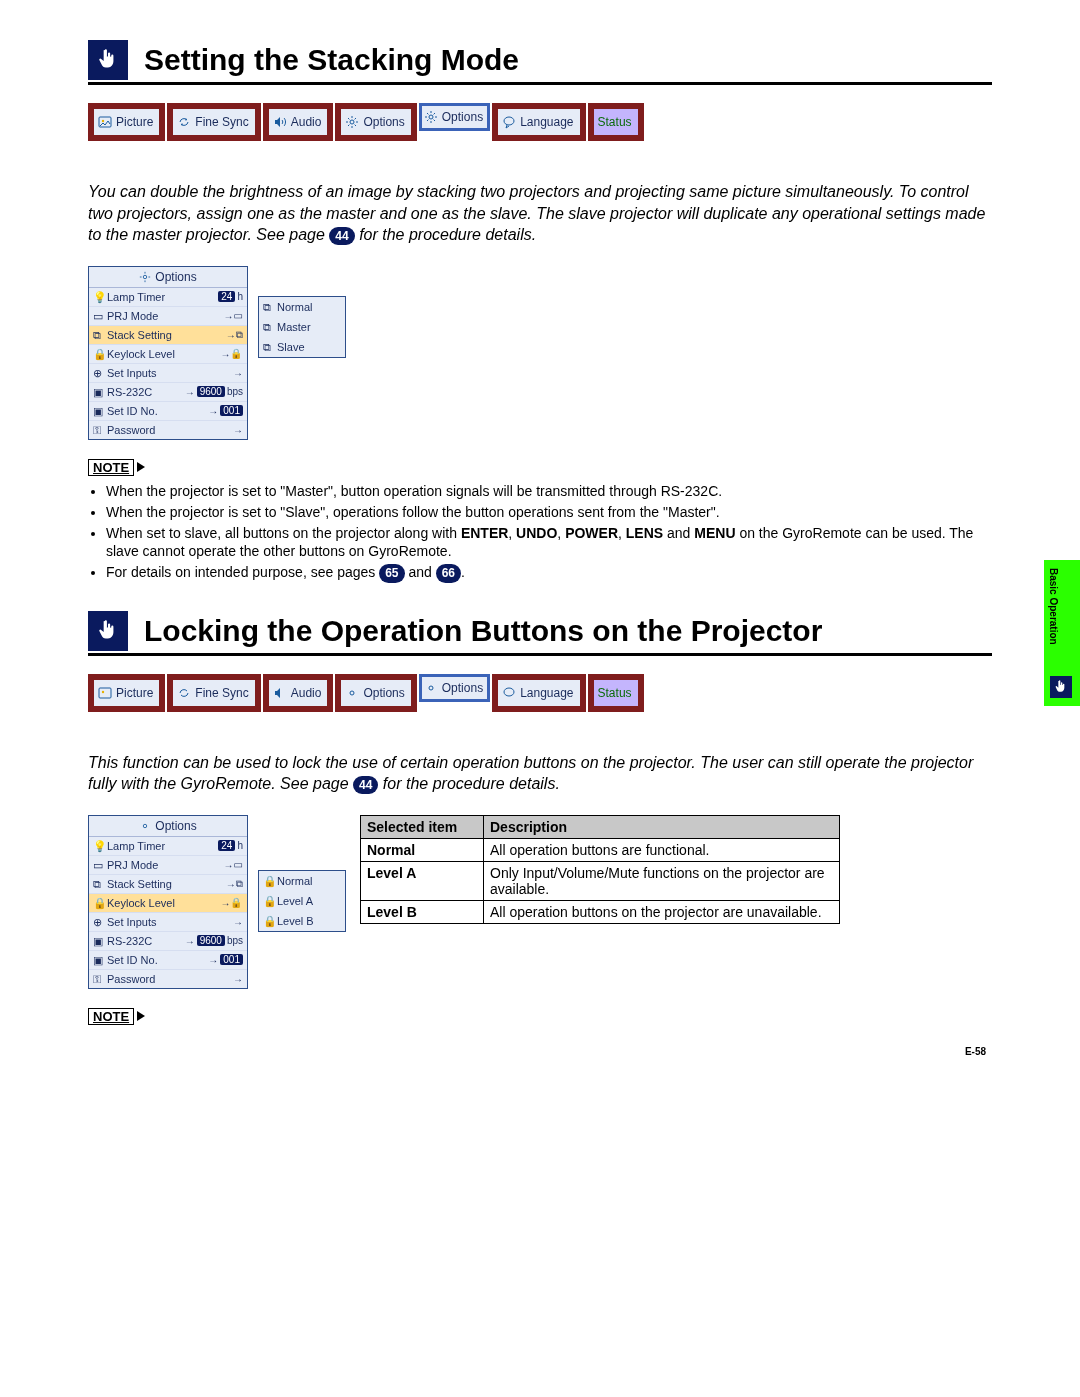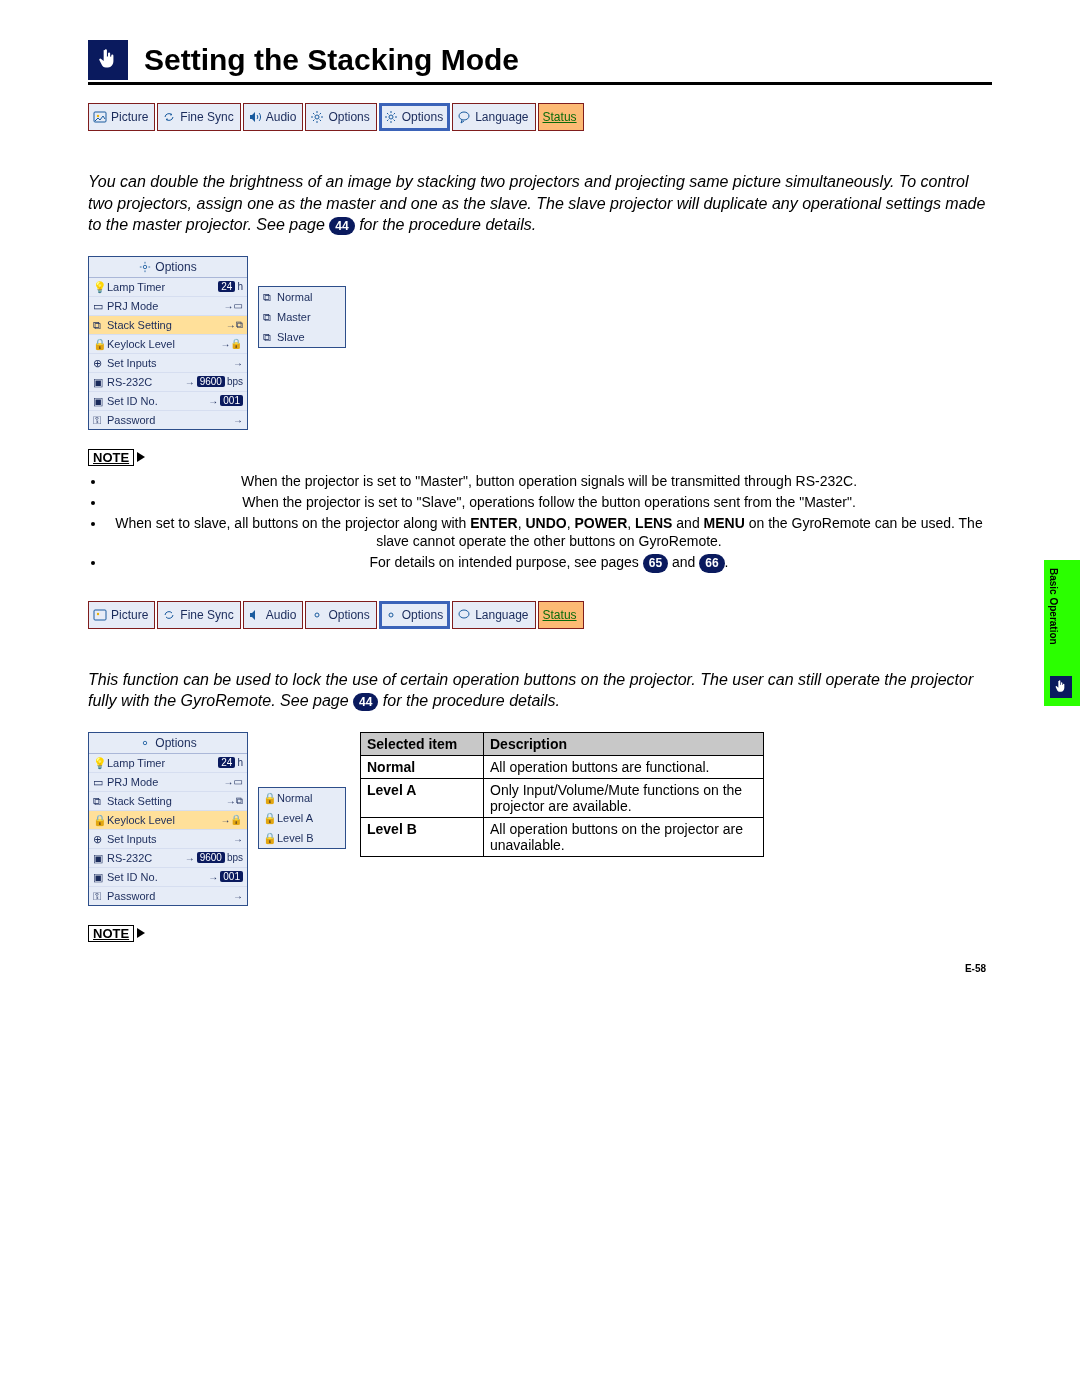--- a/index.html
+++ b/index.html
@@ -35,38 +35,37 @@
   .heading-text {
     font-size: 30px;
     font-weight: bold;
   }
   .menu-bar {
     display: flex;
     gap: 2px;
     margin-bottom: 24px;
   }
   .menu-item {
-    border: 1px solid #7f1d1d;
+    border: 6px solid #7f1d1d;
     background: #e6ecf7;
     font-size: 12px;
     padding: 3px 6px 3px 4px;
     display: flex;
     align-items: center;
     color: #1a2b5b;
     gap: 4px;
     height: 20px;
   }
   .menu-item.selected {
     border: 3px solid #3b63b8;
     padding: 1px 4px 1px 2px;
   }
   .menu-item.status {
-    background: #fdba74;
+    background: #c4b5fd;
     color: #0a6b0a;
-    text-decoration: underline;
   }
   .menu-icon { width: 14px; height: 14px; display:inline-block; }
   .intro-text {
     font-style: italic;
     font-size: 16px;
     line-height: 1.35;
     margin-bottom: 20px;
     margin-top: 40px;
   }
   .page-ref {
@@ -150,29 +149,28 @@
     border-left: 8px solid #000;
     border-top: 5px solid transparent;
     border-bottom: 5px solid transparent;
   }
   .note-list {
     list-style: disc;
     padding-left: 18px;
     margin: 6px 0 28px 0;
     font-size: 14px;
     line-height: 1.35;
-    text-align: center;
   }
   .note-list li { margin-bottom: 2px; }
 
   .desc-table {
     border-collapse: collapse;
     font-size: 14px;
     margin-top: 0;
-    width: 404px;
+    width: 480px;
   }
   .desc-table th, .desc-table td {
     border: 1px solid #000;
     padding: 3px 6px;
     text-align: left;
     vertical-align: top;
   }
   .desc-table th {
     background: #c8c8c8;
     font-weight: bold;
@@ -366,20 +364,28 @@
     <li>When the projector is set to "Slave", operations follow the button operations sent from the "Master".</li>
     <li>
       <span>When set to slave, all buttons on the projector along with </span><b>ENTER</b><span>, </span><b>UNDO</b><span>, </span><b>POWER</b><span>, </span><b>LENS</b><span> and </span><b>MENU</b><span> on the GyroRemote can be used. The slave cannot operate the other buttons on GyroRemote.</span>
     </li>
     <li>
       <span>For details on intended purpose, see pages </span><span class="page-ref">65</span><span> and </span><span class="page-ref">66</span><span>.</span>
     </li>
   </ul>
 
   
+  <div class="section-heading">
+    <div class="heading-icon">
+      <svg viewBox="0 0 24 24">
+          <path fill="#fff" d="M9 3a1 1 0 0 1 2 0v6l1-.5V6a1 1 0 1 1 2 0v3l1-.2V8a1 1 0 1 1 2 0v5c0 3-2 6-5 6h-2c-2 0-3-1-4-3l-2-4a1 1 0 0 1 1.7-1L8 13V3a1 1 0 0 1 1 0Z"></path>
+        </svg>
+    </div>
+    <div class="heading-text">Locking the Operation Buttons on the Projector</div>
+  </div>
 
   
   <div class="menu-bar">
     <div class="menu-item">
         <span class="menu-icon"><svg viewBox="0 0 14 14">
             <rect x="1" y="2" width="12" height="10" rx="1" fill="none" stroke="#1a5b9e"></rect>
             <circle cx="5" cy="6" r="1.2" fill="#e6b000"></circle>
           </svg></span>
         <span>Picture</span>
       </div>

